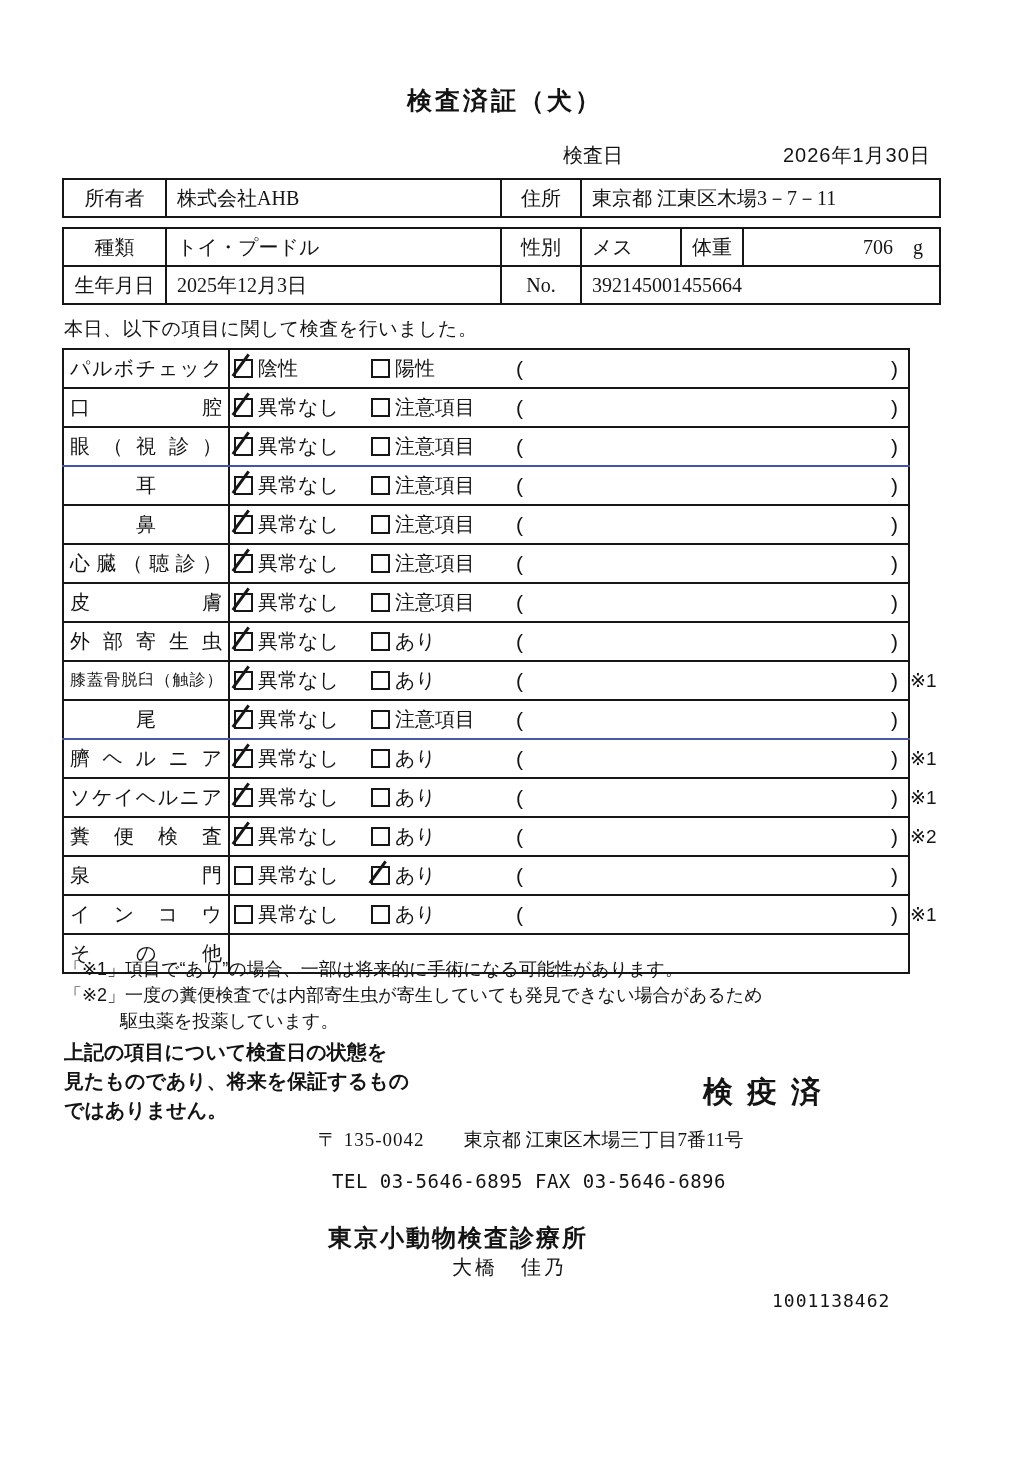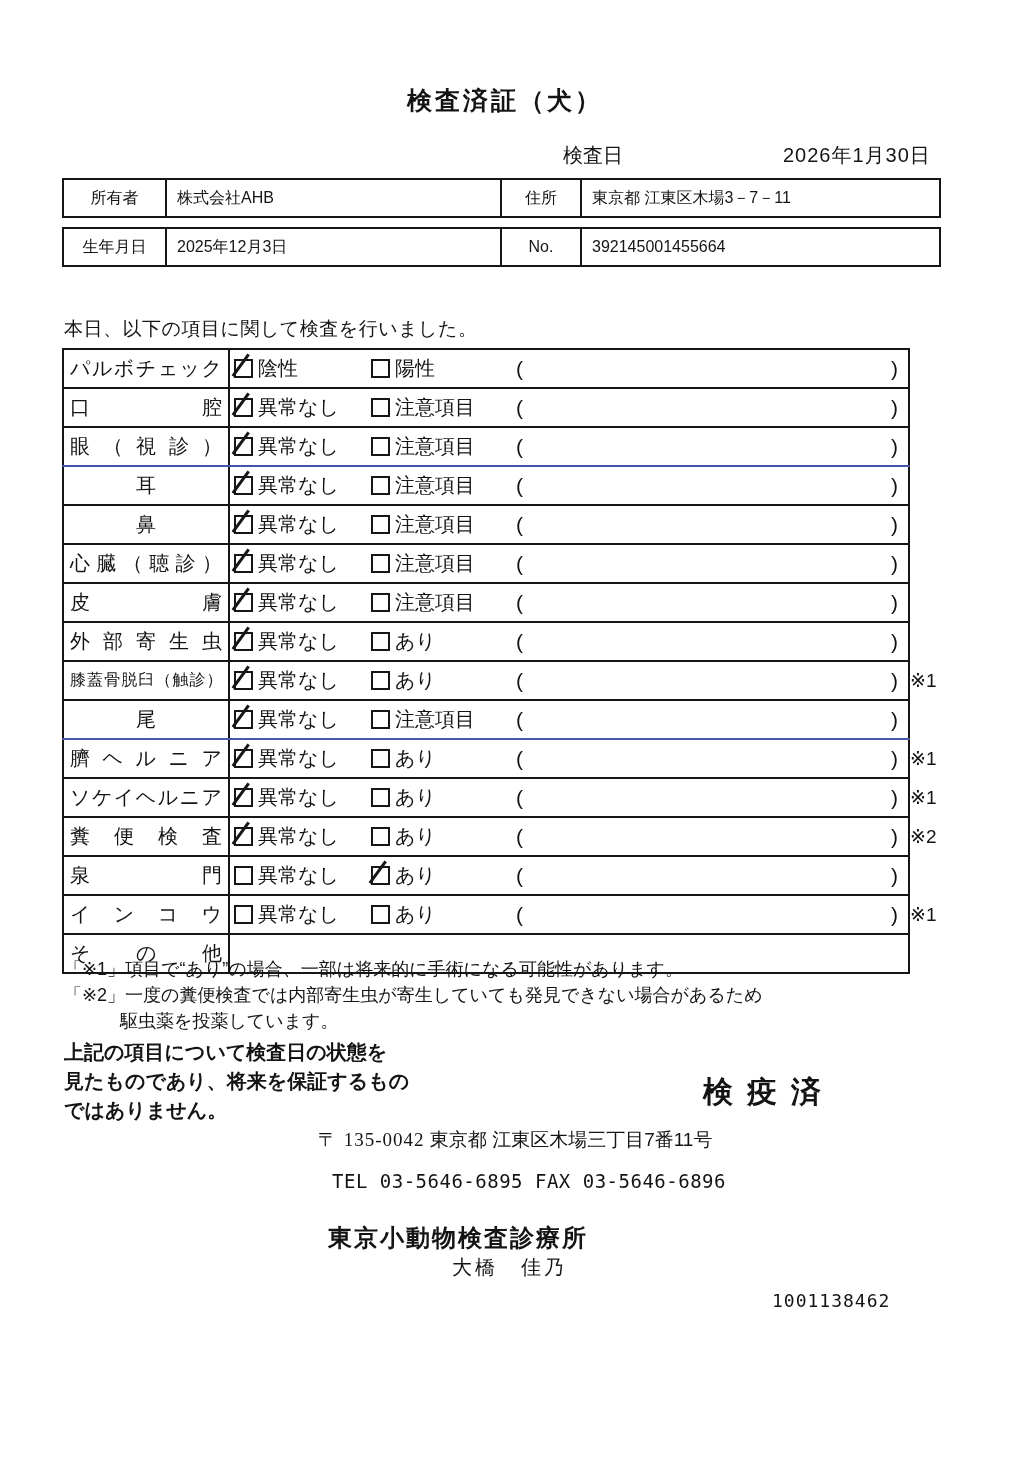--- a/index.html
+++ b/index.html
@@ -10,21 +10,21 @@
   }
   .abs{position:absolute;}
   
   .title{top:84px;left:0;width:1010px;text-align:center;font-size:25px;font-weight:700;letter-spacing:3px;}
   
   .date-row{top:142px;left:0;width:1010px;height:28px;font-size:20px;}
   .date-label{position:absolute;left:563px;top:0;}
   .date-value{position:absolute;left:783px;top:0;letter-spacing:1px;}
   
   table.tbl{border-collapse:collapse;table-layout:fixed;}
-  table.tbl td{border:2px solid #161616;font-size:16px;padding:0 10px;height:36px;overflow:hidden;white-space:nowrap;}
+  table.tbl td{border:2px solid #161616;font-size:20px;padding:0 10px;height:36px;overflow:hidden;white-space:nowrap;font-family:Liberation Serif, serif;}
   table.tbl td.lab{text-align:center;padding:0 4px;}
   .owner-tbl{top:178px;left:62px;}
   .info-tbl{top:227px;left:62px;}
   table.tbl td .wval{display:flex;justify-content:flex-end;align-items:baseline;padding-right:6px;}
   table.tbl td .wval .unit{margin-left:20px;}
   
   .intro{top:316px;left:64px;font-size:19px;font-weight:400;letter-spacing:0.5px;}
   
   table.checklist{position:absolute;top:348px;left:62px;border-collapse:collapse;table-layout:fixed;}
   table.checklist td{height:37px;padding:0;vertical-align:middle;}
@@ -50,21 +50,21 @@
   table.checklist tr:nth-child(10) td.c-content{border-bottom-color:#4a57a8;}
   
   .footnotes{top:956px;left:64px;font-size:18px;line-height:26px;}
   .footnotes .indent{padding-left:56px;}
   
   .disclaimer{top:1038px;left:64px;font-size:20px;font-weight:700;line-height:29px;white-space:pre-line;}
   .stamp{top:1072px;left:703px;font-size:30px;letter-spacing:14px;font-weight:600;}
   
   .postal-line{top:1127px;left:318px;font-size:19px;}
   .postal-code{font-family:Liberation Serif, serif;letter-spacing:1px;}
-  .postal-addr{}
+  .postal-addr{margin-left:34px;font-family:Liberation Serif, serif;}
   .tel-line{top:1170px;left:332px;font-size:19px;font-family:"DejaVu Sans Mono","Liberation Mono",monospace;letter-spacing:0.5px;}
   .clinic{top:1222px;left:328px;font-size:24px;font-weight:600;letter-spacing:2px;}
   .vet{top:1254px;left:452px;font-size:20px;letter-spacing:3px;}
   .serial{top:1290px;left:772px;font-size:18px;font-family:"DejaVu Sans Mono","Liberation Mono",monospace;letter-spacing:1px;}
 </style>
 </head>
 <body>
 
 <div class="abs title">検査済証（犬）</div>
 
@@ -93,20 +93,33 @@
 <table class="abs tbl info-tbl">
   <colgroup>
       <col style="width:103px">
       <col style="width:335px">
       <col style="width:80px">
       <col style="width:100px">
       <col style="width:62px">
       <col style="width:197px">
     </colgroup>
   <tbody>
+      <tr>
+    <td class="lab">種類</td>
+    <td>トイ・プードル</td>
+    <td class="lab">性別</td>
+    <td>メス</td>
+    <td class="lab">体重</td>
+    <td>
+      <span class="wval">
+        <span>706</span>
+        <span class="unit">g</span>
+      </span>
+    </td>
+  </tr>
   <tr>
     <td class="lab">生年月日</td>
     <td>2025年12月3日</td>
     <td class="lab">No.</td>
     <td colspan="3">392145001455664</td>
   </tr>
 </tbody>
   </table>
 
 <div class="abs intro">本日、以下の項目に関して検査を行いました。</div>

